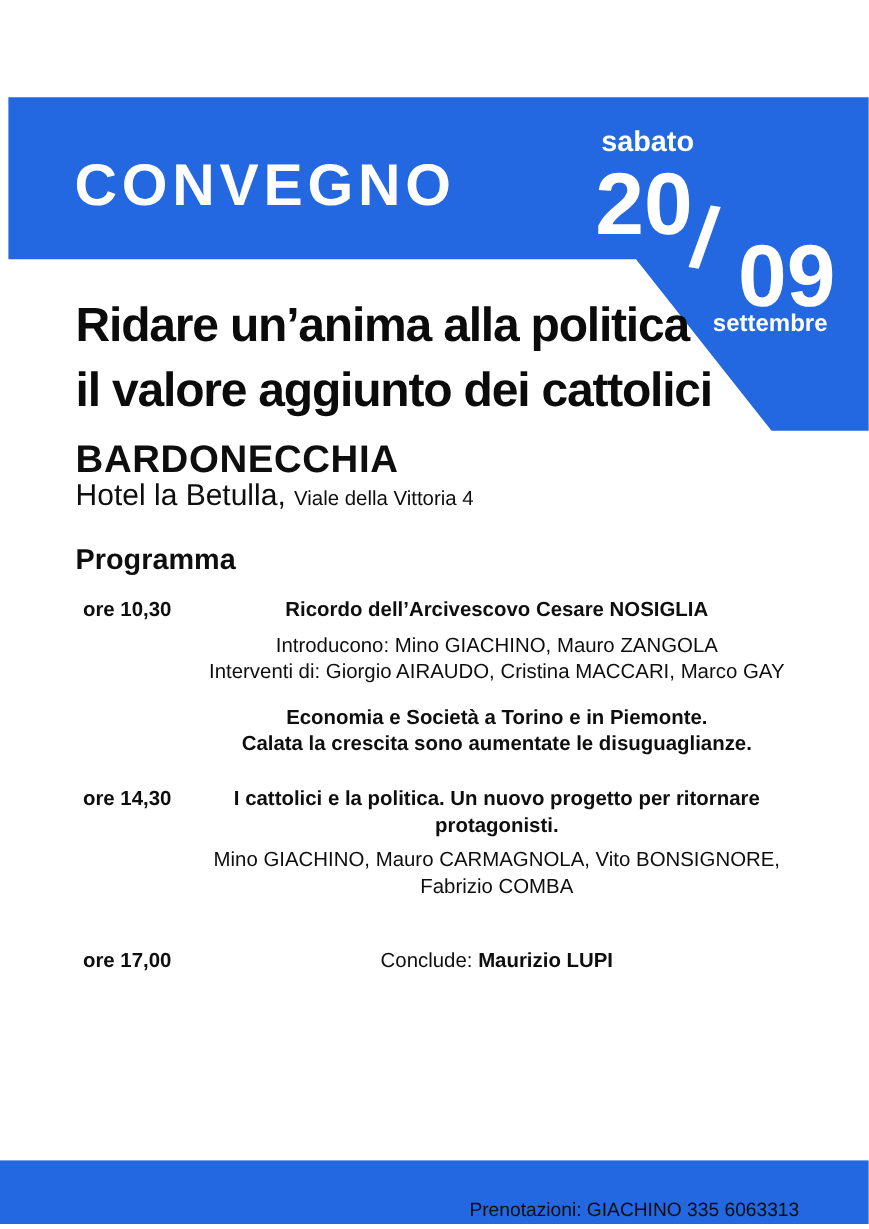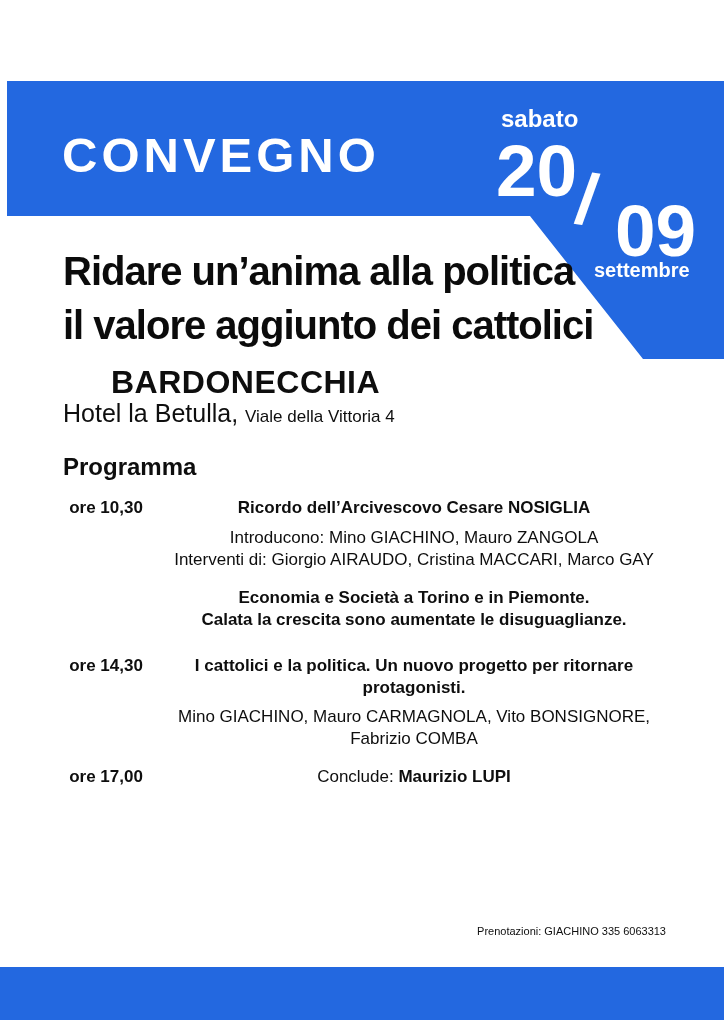--- a/index.html
+++ b/index.html
@@ -62,21 +62,21 @@
   .headline {
     left: 63px; top: 244px;
     font-size: 40px; line-height: 54px;
     font-weight: bold; letter-spacing: -1px;
     color: #0b0b0b;
   }
 
   .city {
     left: 63px; top: 366px;
     font-size: 32px; line-height: 1;
-    font-weight: bold; letter-spacing: 0.5px; margin-left: 48px;
+    font-weight: bold; letter-spacing: 0.5px;
   }
   .hotel {
     left: 63px; top: 399px;
     font-size: 25px; line-height: 1.15;
   }
   .hotel .addr { font-size: 17px; }
 
   .prog-heading {
     left: 63px; top: 455px;
     font-size: 24px; line-height: 1;
@@ -94,25 +94,25 @@
     text-align: center;
   }
   .session .time { font-weight: bold; }
   .group { margin-top: 0; }
   .grp-sub { margin-top: 16px; font-weight: bold; }
   .grp-speakers-1 { margin-top: 8px; }
   .grp-mod-1 { margin-top: 4px; }
   .session-2 { margin-top: 24px; }
   .grp-speakers-2 { margin-top: 7px; }
   .grp-mod-2 { margin-top: 6px; }
-  .session-3 { margin-top: 16px; }
+  .session-3 { margin-top: 40px; }
 
   .booking {
-    top: 922px; right: 58px;
-    font-size: 11px; line-height: 18px;
+    top: 1000px; right: 58px;
+    font-size: 16px; line-height: 18px;
     text-align: right;
   }
 </style>
 </head>
 <body>
 
 <div class="poster">
 
   <svg class="bg" viewBox="0 0 724 1024" xmlns="http://www.w3.org/2000/svg">
     <polygon points="7,81 724,81 724,359 643,359 530,216 7,216" fill="#2368e0"></polygon>

